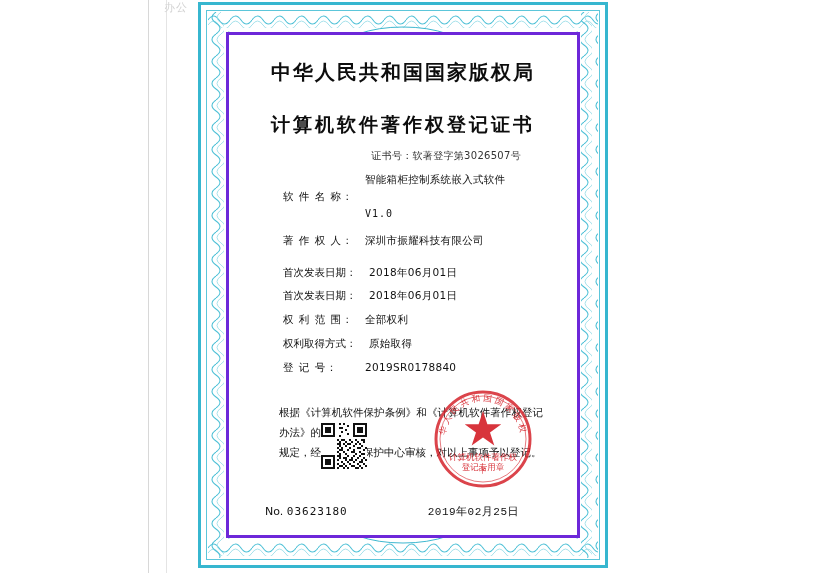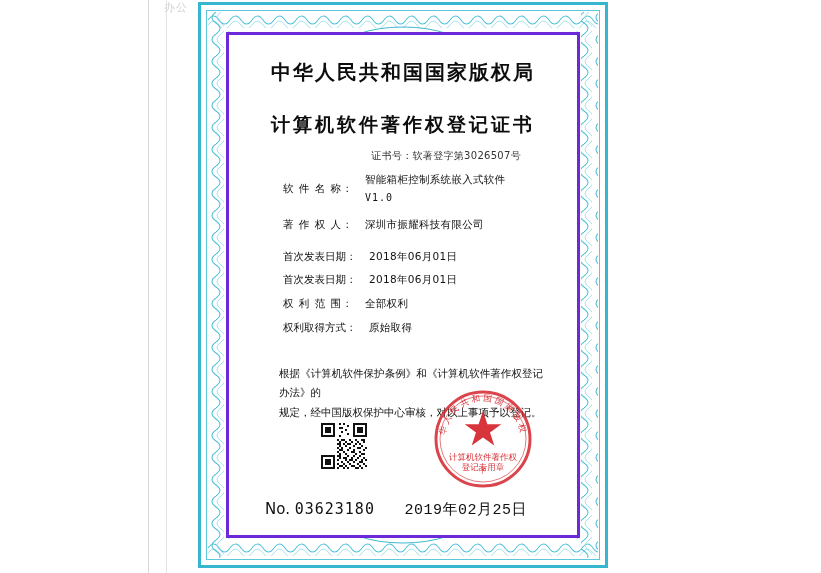--- a/index.html
+++ b/index.html
@@ -142,21 +142,21 @@
   }
   .field-value {
     flex: 1;
     letter-spacing: 0.3px;
   }
   .field-value .line2 {
     display: block;
     font-family: "DejaVu Sans Mono", "Liberation Mono", monospace;
     font-size: 10px;
     letter-spacing: 1px;
-    margin-top: 2px;
+    margin-top: 18px;
   }
   .spacer-gap {
     height: 8px;
   }
 
   .paragraph {
     margin-top: 28px;
     padding-left: 50px;
     padding-right: 34px;
     font-size: 10.5px;
@@ -180,27 +180,28 @@
     position: absolute;
     right: 42px;
     bottom: 44px;
     width: 104px;
     height: 104px;
   }
 
   .footer {
     position: absolute;
     left: 0;
-    right: 8px;
+    right: 16px;
     bottom: 16px;
     display: flex;
     justify-content: space-between;
     padding: 0 36px;
-    font-size: 15px;
+    font-size: 11px;
     color: #111;
+    align-items: center;
   }
   .footer .serial {
     font-family: "DejaVu Sans Mono", "Liberation Mono", monospace;
     letter-spacing: 1px;
   }
   .footer .issue-date {
     letter-spacing: 0.5px;
     padding-right: 6px;
     font-family: Liberation Mono, monospace;
   }
@@ -286,20 +287,24 @@
       <div class="field-row">
         <div class="field-label">权 利 范 围：</div>
         <div class="field-value">全部权利</div>
       </div>
 
       <div class="field-row">
         <div class="field-label wide">权利取得方式：</div>
         <div class="field-value">原始取得</div>
       </div>
 
+      <div class="field-row">
+        <div class="field-label">登 记 号：</div>
+        <div class="field-value">2019SR0178840</div>
+      </div>
 
     </div>
 
     <div class="paragraph">
       <div>根据《计算机软件保护条例》和《计算机软件著作权登记办法》的</div>
       <div>规定，经中国版权保护中心审核，对以上事项予以登记。</div>
     </div>
 
     <div class="qr">
       <svg viewBox="0 0 23 23" width="46" height="46" shape-rendering="crispEdges">

